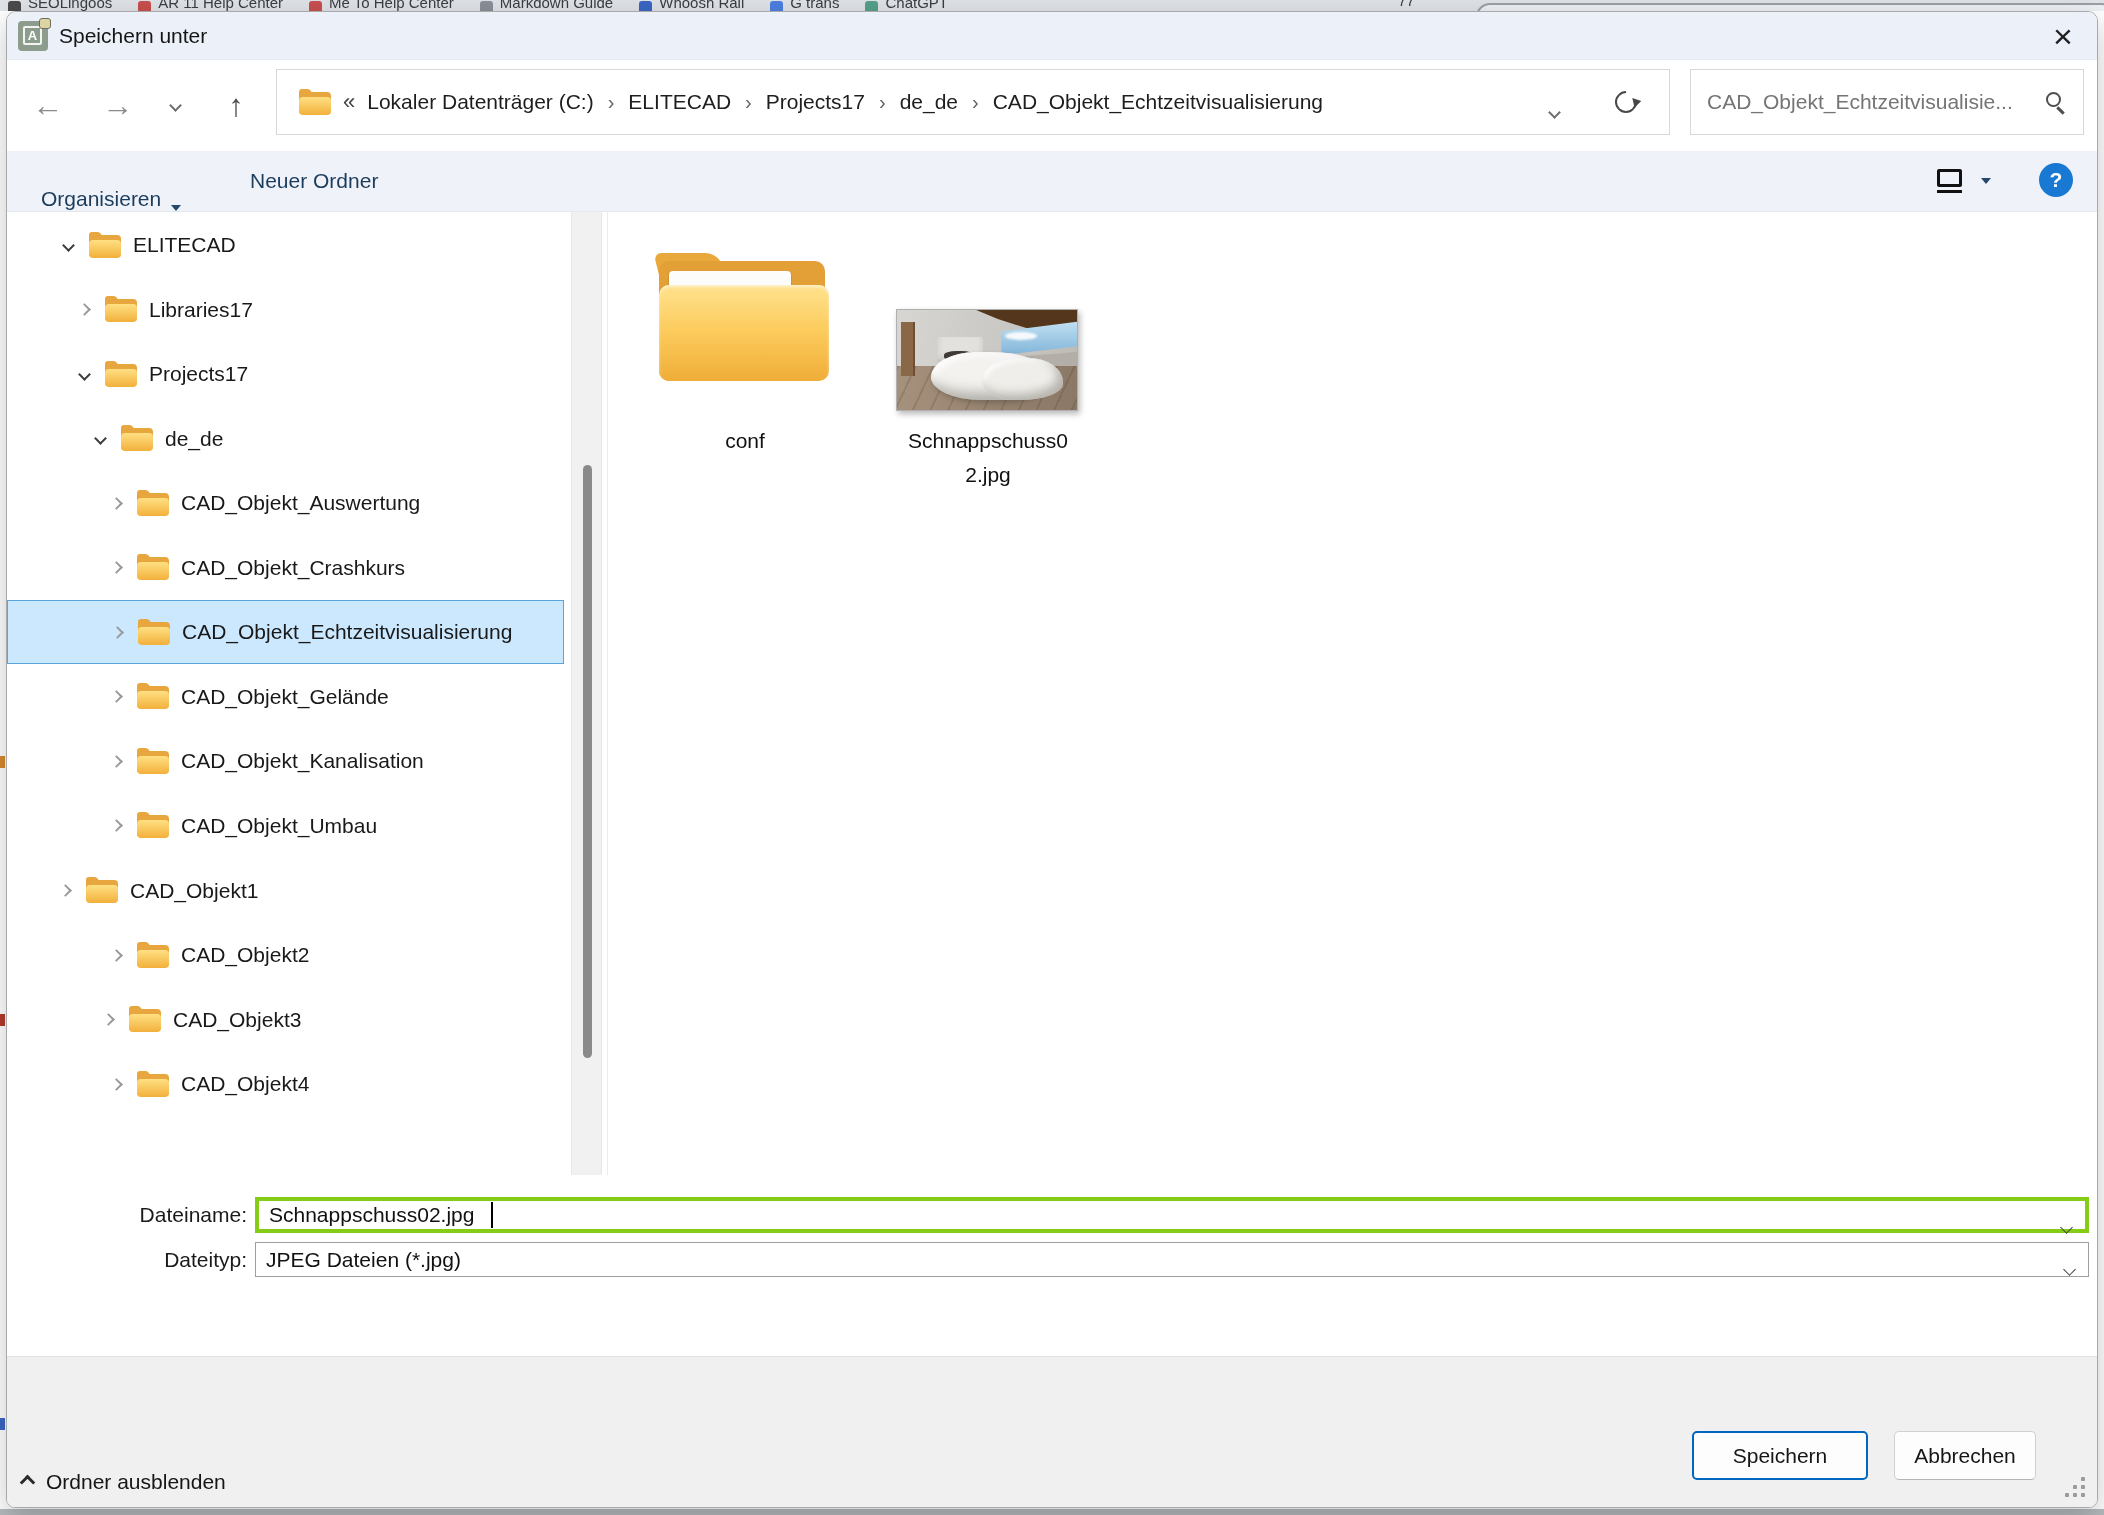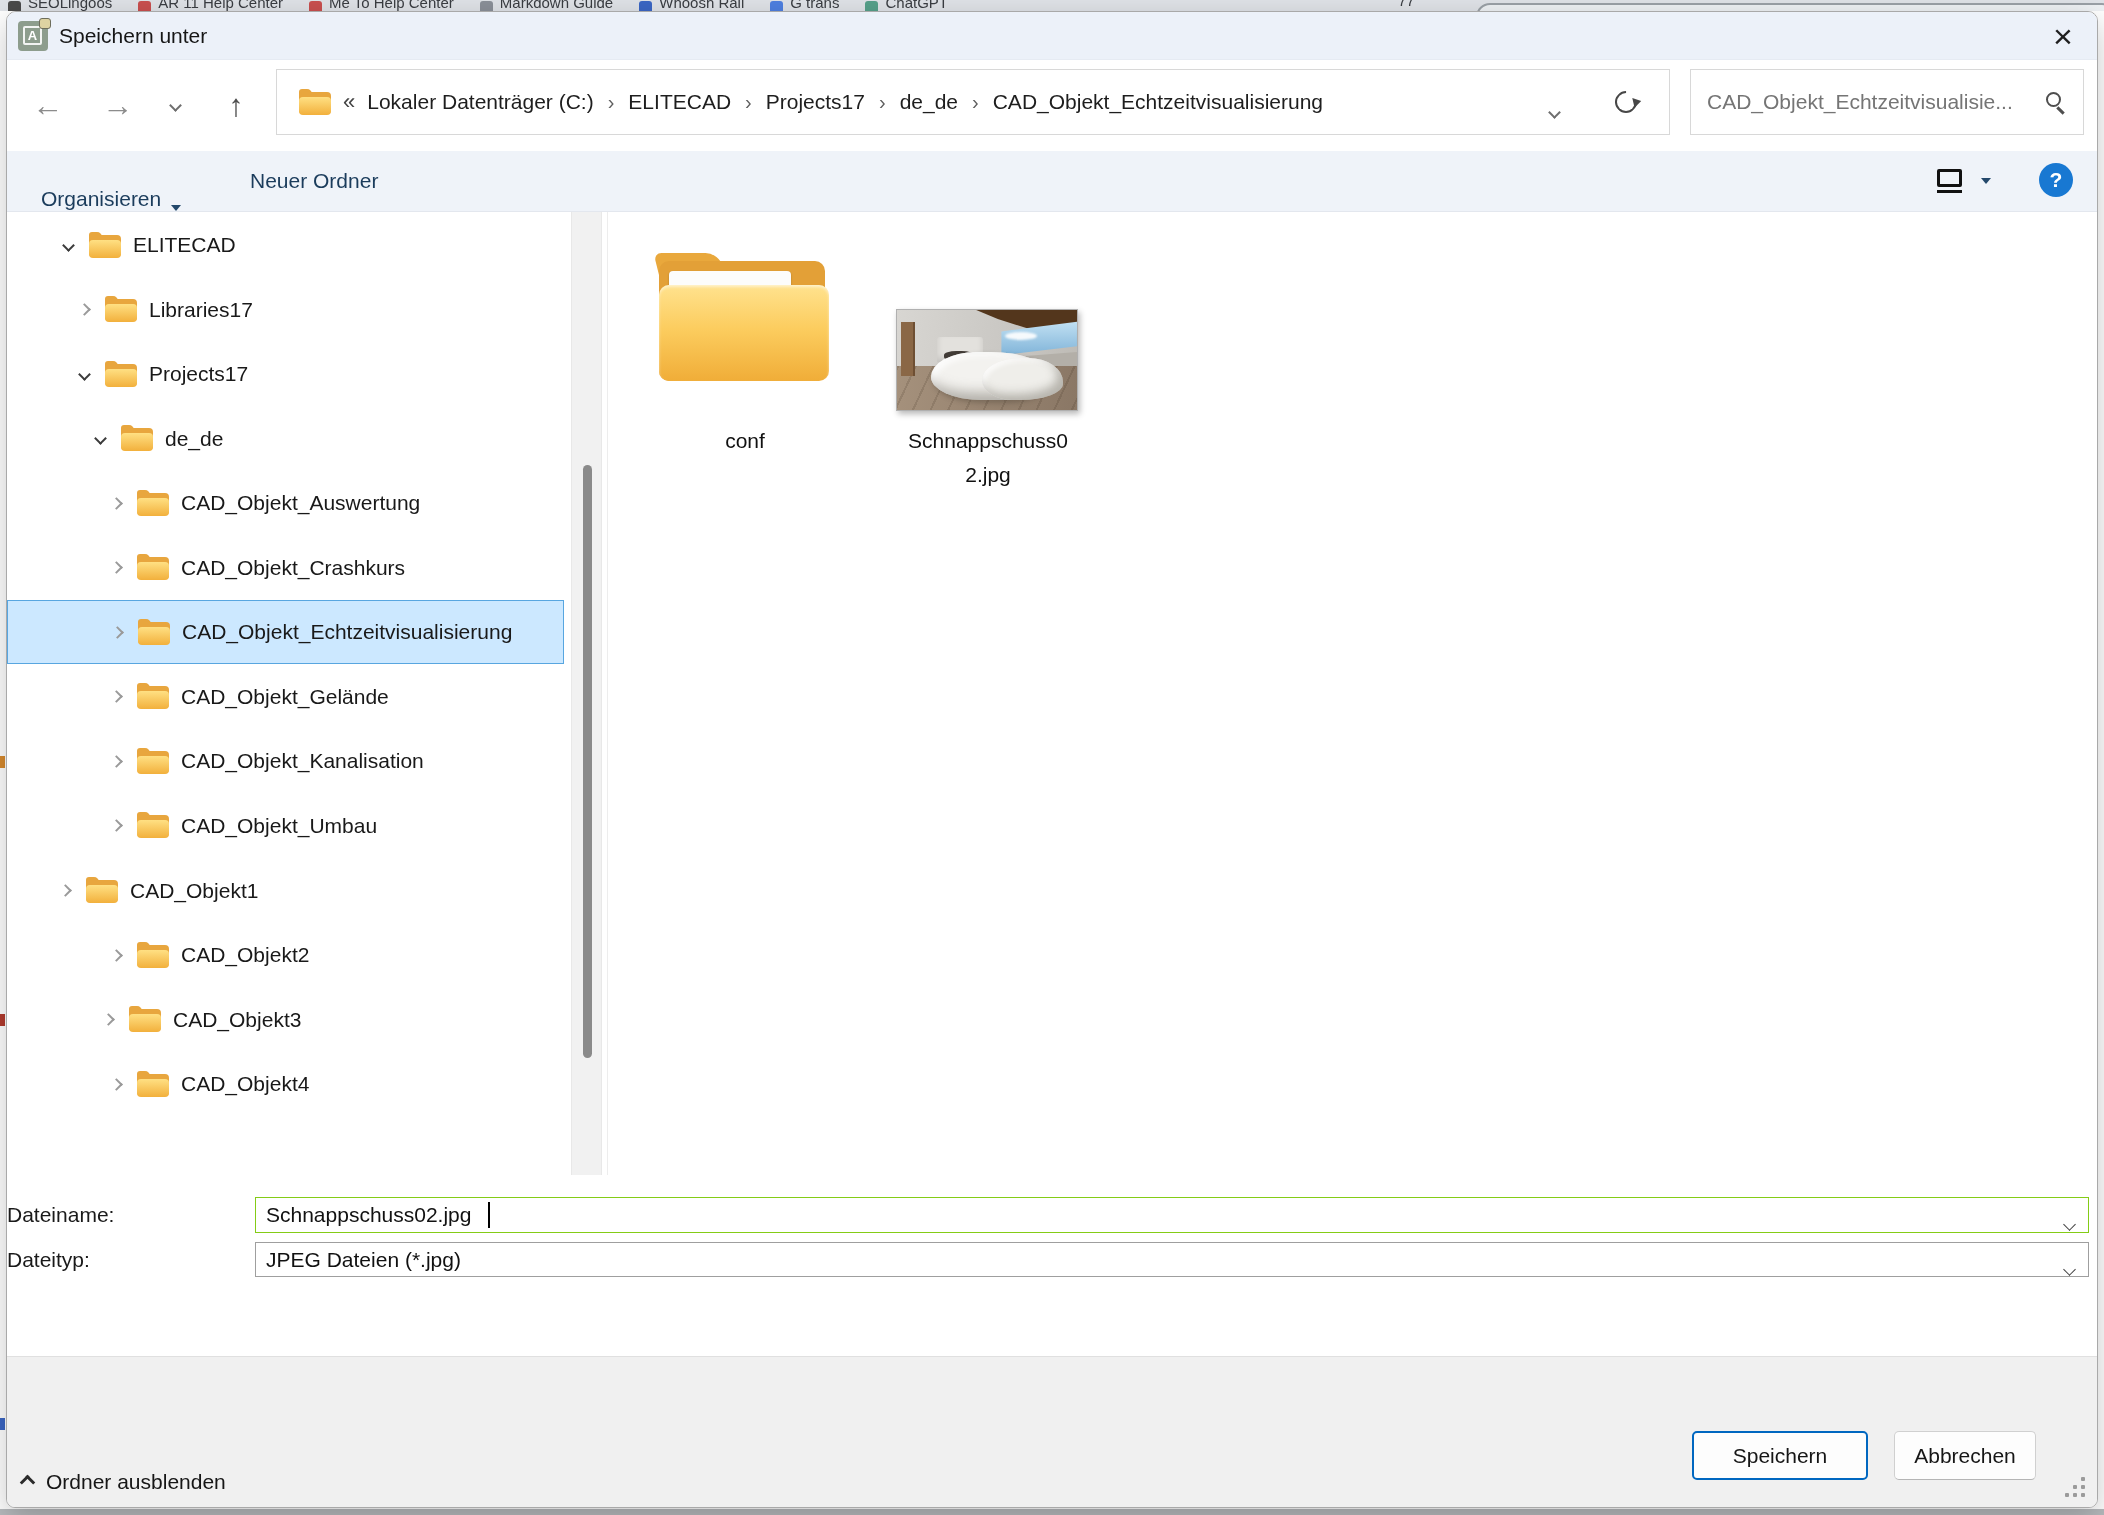--- a/index.html
+++ b/index.html
@@ -139,24 +139,24 @@
     box-shadow:inset -8px -8px 12px rgba(120,115,105,.5),inset 4px 4px 6px rgba(255,255,255,.85),2px 3px 5px rgba(70,60,50,.35);}
   .th-duvet2{left:47%;top:48%;width:45%;height:42%;background:#efeeea;
     border-radius:50% 45% 55% 40%/55% 60% 40% 50%;
     box-shadow:inset -6px -6px 10px rgba(115,110,100,.45),inset 3px 3px 5px rgba(255,255,255,.8);}
 
   
   .fields{position:absolute;left:0;top:1163px;right:0;height:181px;background:#fff;}
   .frow{position:absolute;left:0;right:0;display:flex;align-items:center;}
   .frow1{top:22px;height:36px;}
   .frow2{top:67px;height:35px;}
-  .flabel{width:240px;text-align:left;font-size:21px;color:#1a1a1a;flex:0 0 240px;}
+  .flabel{width:240px;text-align:right;font-size:21px;color:#1a1a1a;flex:0 0 240px;}
   .fbox{position:relative;margin-left:8px;width:1834px;height:100%;background:#fff;display:flex;align-items:center;
     padding:0 40px 0 10px;font-size:21px;color:#111;white-space:nowrap;}
-  .fname{border:1px solid #84cc16;gap:16px;}
+  .fname{border:4px solid #84cc16;gap:16px;}
   .ftype{border:1px solid #9f9f9f;}
   .caret-i{display:inline-block;width:2px;height:26px;background:#000;margin-left:1px;}
   .fchev{position:absolute;right:14px;top:12px;}
   .chev.thin{width:9px;height:9px;border-width:1.8px;border-color:#3f3f3f;}
 
   
   .footer{position:absolute;left:0;top:1344px;right:0;bottom:0;background:var(--footer-bg);border-top:1px solid #e0e0e0;}
   .hide-folders{position:absolute;left:15px;top:108px;height:34px;display:flex;align-items:center;gap:13px;font-size:21px;color:#161616;}
   .chev.bold{width:11px;height:11px;border-width:3px;border-color:#2b2b2b;}
   .btn{position:absolute;top:74px;height:49px;border-radius:5px;background:#fdfdfd;font-size:21px;color:#161616;

